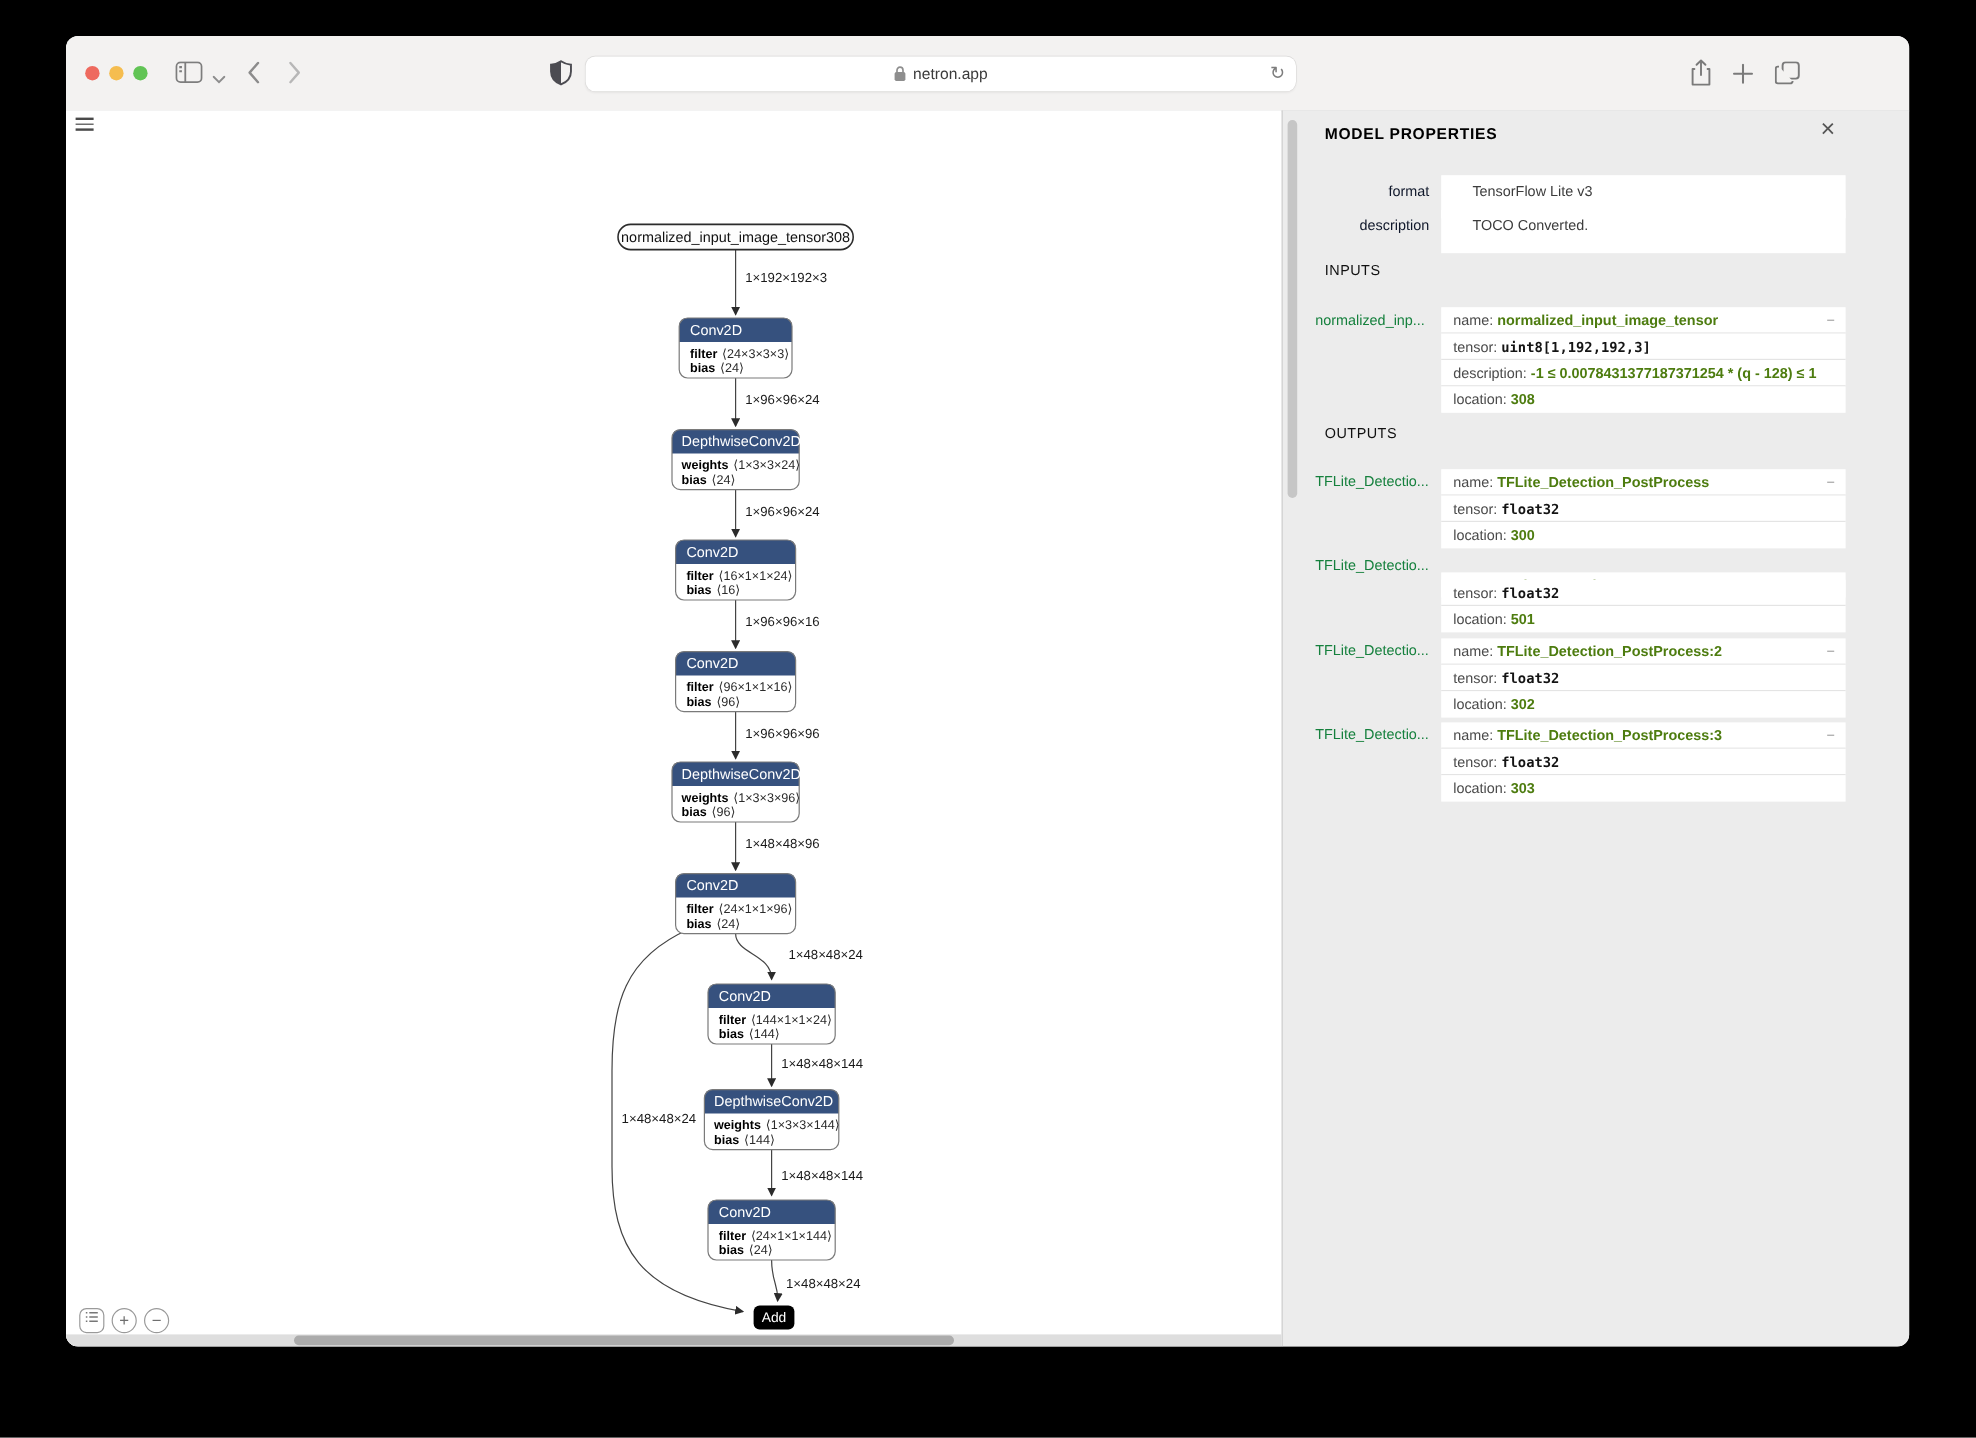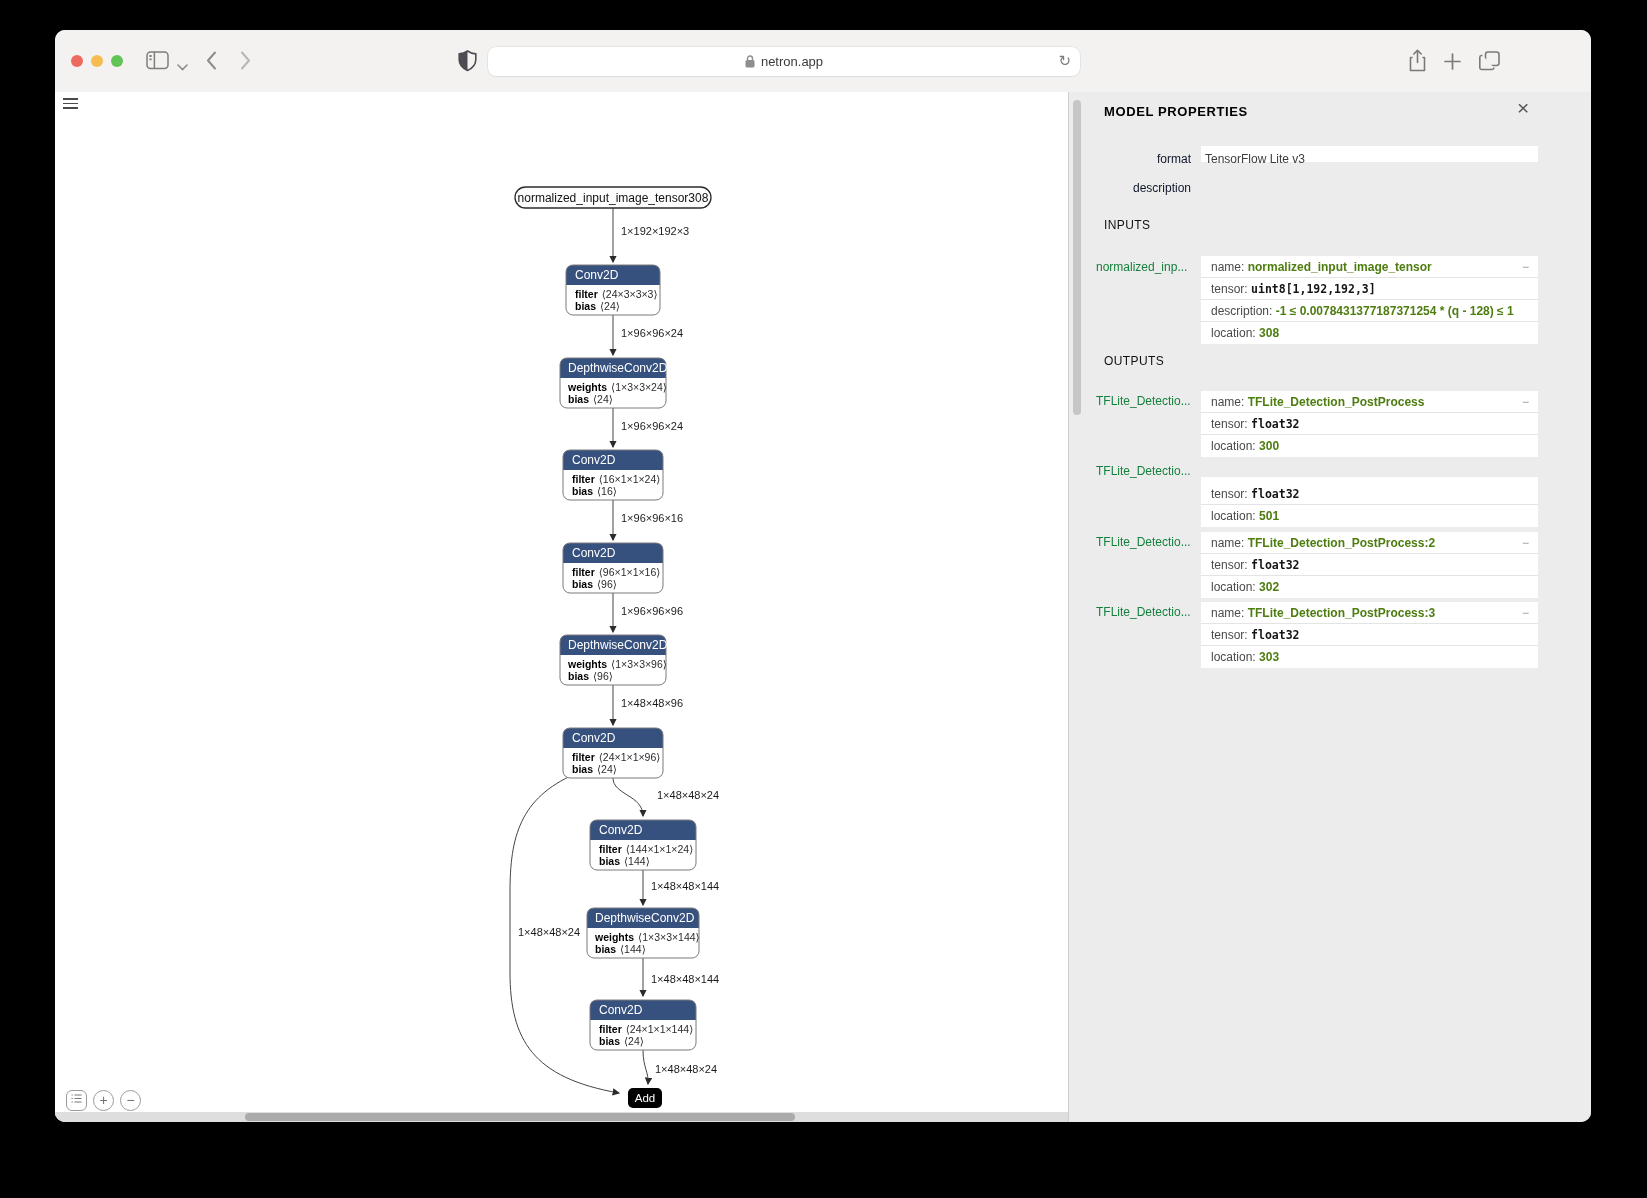--- a/index.html
+++ b/index.html
@@ -34,21 +34,21 @@
   .hthumb{position:absolute;left:190px;top:1px;width:550px;height:8px;background:#ababab;border-radius:4px;}
   
   .panel{position:relative;width:523px;height:1030px;background:#ececec;border-left:1px solid #cfcfcf;
          box-sizing:border-box;font-size:12px;color:#3c3c3c;}
   .vscroll{position:absolute;left:4px;top:8px;width:8px;height:315px;background:#c6c6c6;border-radius:4px;}
   .ptitle{position:absolute;left:35px;top:12px;font-size:13px;font-weight:bold;letter-spacing:.6px;color:#000;}
   .pclose{position:absolute;left:448px;top:4px;font-size:21px;color:#555;cursor:pointer;}
   .plabel{position:absolute;left:0;width:122px;text-align:right;color:#0f172a;}
   .pleft{position:absolute;left:27px;color:#15803d;text-align:right;}
   .pbox{position:absolute;left:132px;width:337px;background:#fff;}
-  .pbox .line{height:16px;line-height:26px;padding-left:4px;}
+  .pbox .line{height:36px;line-height:26px;padding-left:26px;}
   .phead{position:absolute;left:35px;font-weight:normal;font-size:12px;color:#111;letter-spacing:.4px;}
   .prow{position:absolute;left:132px;width:337px;height:22px;line-height:22px;background:#fff;
         padding-left:10px;box-sizing:border-box;border-bottom:1px solid #e4e4e4;}
   .prow.last{border-bottom:none;}
   .pkey{color:#4a4a4a;}
   .pval{font-weight:bold;color:#4d7c0f;}
   .pmono{font-family:"DejaVu Sans Mono",monospace;font-size:11.5px;font-weight:bold;color:#141414;}
   .pminus{position:absolute;right:9px;top:0;color:#9a9a9a;font-weight:normal;}
   svg text{font-family:"Liberation Sans",sans-serif;}
   .nhead{fill:#ffffff;font-size:12px;}
@@ -291,20 +291,23 @@
       <div class="vscroll"></div>
       <div class="ptitle">MODEL PROPERTIES</div>
       <div class="pclose">×</div>
 
       <div class="plabel" style="top:60px;">format</div>
       <div class="pbox" style="top:54px;">
         <div class="line">TensorFlow Lite v3</div>
       </div>
 
       <div class="plabel" style="top:89px;">description</div>
+      <div class="pbox" style="top:83px;">
+        <div class="line">TOCO Converted.</div>
+      </div>
 
       <div class="phead" style="top:126px;">INPUTS</div>
 
       <div class="pleft" style="top:168px;">normalized_inp...</div>
       <div class="prow" style="top:164px;">
         <span class="pkey">name: </span><span class="pval">normalized_input_image_tensor</span>
         <span class="pminus">−</span>
       </div>
       <div class="prow" style="top:186px;">
         <span class="pkey">tensor: </span><span class="pmono">uint8[1,192,192,3]</span>

